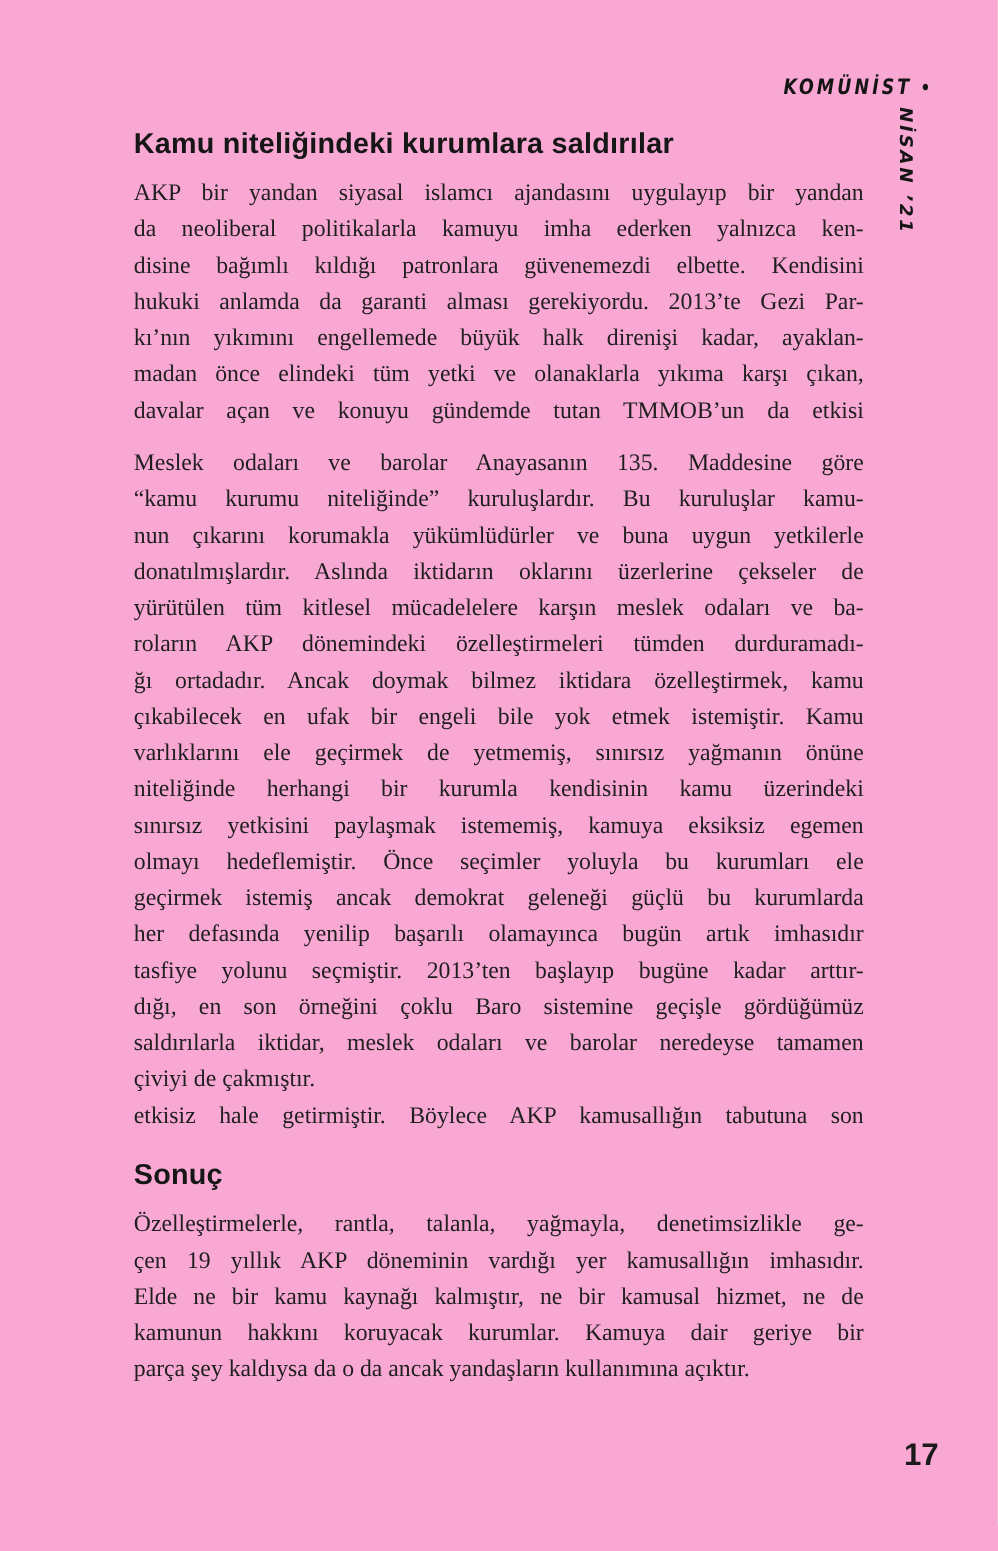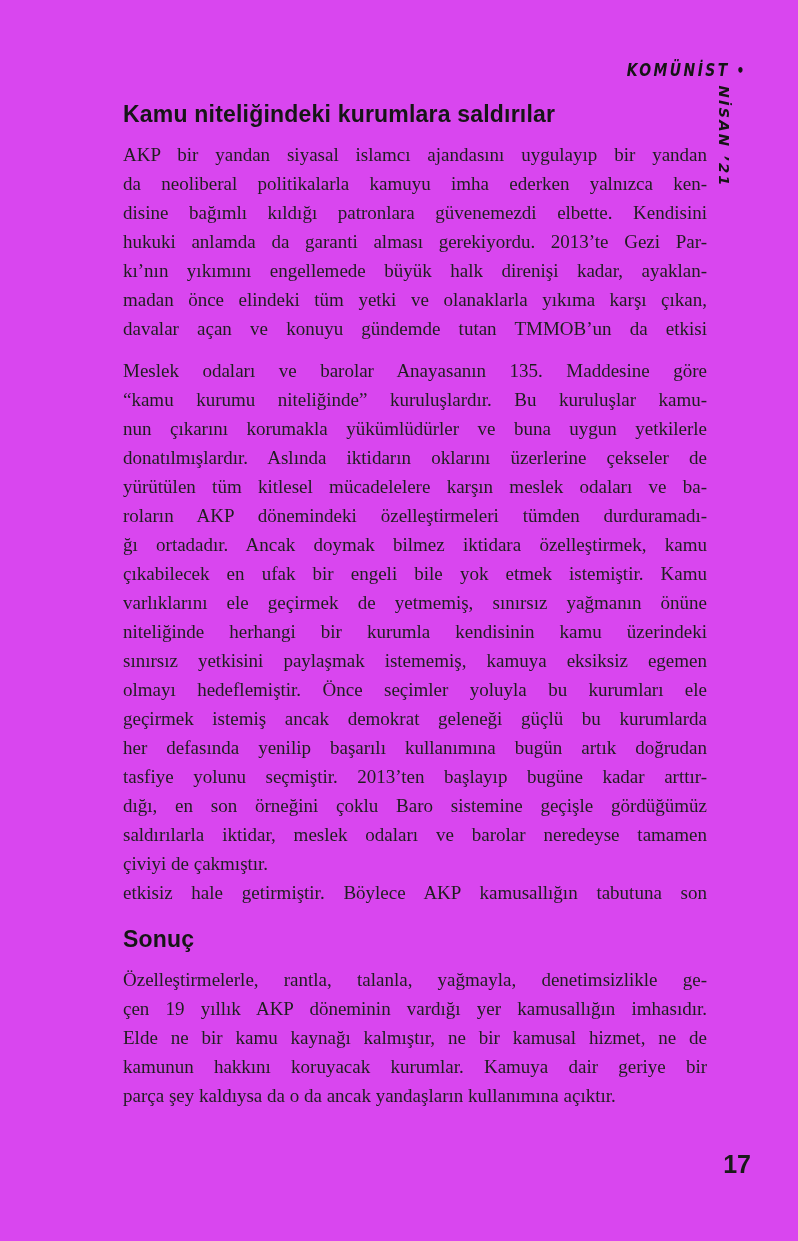--- a/index.html
+++ b/index.html
@@ -5,21 +5,21 @@
   html, body { margin: 0; padding: 0; }
   body {
     background: #e8e8e8;
     font-family: "Liberation Serif", serif;
   }
   .page {
     position: relative;
     width: 798px;
     height: 1241px;
     margin: 0 auto;
-    background: #d946ef;
+    background: #f9a8d4;
     color: #1e1e1e;
     overflow: hidden;
   }
 
   
   .masthead {
     position: absolute;
     top: 60px;
     right: 54px;
     font-family: "DejaVu Sans", sans-serif;
@@ -54,21 +54,20 @@
     transform: scaleY(1.05);
     white-space: nowrap;
   }
 
   
   .content {
     position: absolute;
     left: 107px;
     top: 100px;
     width: 584px;
-    margin-left: 16px;
   }
   .section-heading {
     font-family: "Liberation Sans", sans-serif;
     font-weight: 600;
     font-size: 23px;
     line-height: 28px;
     letter-spacing: 0.2px;
     color: #161616;
     margin: 0 0 12px 0;
   }
@@ -132,21 +131,21 @@
           <div class="line">donatılmışlardır. Aslında iktidarın oklarını üzerlerine çekseler de</div>
           <div class="line">yürütülen tüm kitlesel mücadelelere karşın meslek odaları ve ba-</div>
           <div class="line">roların AKP dönemindeki özelleştirmeleri tümden durduramadı-</div>
           <div class="line">ğı ortadadır. Ancak doymak bilmez iktidara özelleştirmek, kamu</div>
           <div class="line">çıkabilecek en ufak bir engeli bile yok etmek istemiştir. Kamu</div>
           <div class="line">varlıklarını ele geçirmek de yetmemiş, sınırsız yağmanın önüne</div>
           <div class="line">niteliğinde herhangi bir kurumla kendisinin kamu üzerindeki</div>
           <div class="line">sınırsız yetkisini paylaşmak istememiş, kamuya eksiksiz egemen</div>
           <div class="line">olmayı hedeflemiştir. Önce seçimler yoluyla bu kurumları ele</div>
           <div class="line">geçirmek istemiş ancak demokrat geleneği güçlü bu kurumlarda</div>
-          <div class="line">her defasında yenilip başarılı kullanımına bugün artık doğrudan</div>
+          <div class="line">her defasında yenilip başarılı olamayınca bugün artık imhasıdır</div>
           <div class="line">tasfiye yolunu seçmiştir. 2013’ten başlayıp bugüne kadar arttır-</div>
           <div class="line">dığı, en son örneğini çoklu Baro sistemine geçişle gördüğümüz</div>
           <div class="line">saldırılarla iktidar, meslek odaları ve barolar neredeyse tamamen</div>
           <div class="line last">çiviyi de çakmıştır.</div>
           <div class="line">etkisiz hale getirmiştir. Böylece AKP kamusallığın tabutuna son</div>
         </div>
     </div>
 
     <div class="section">
       <h1 class="section-heading">Sonuç</h1>

